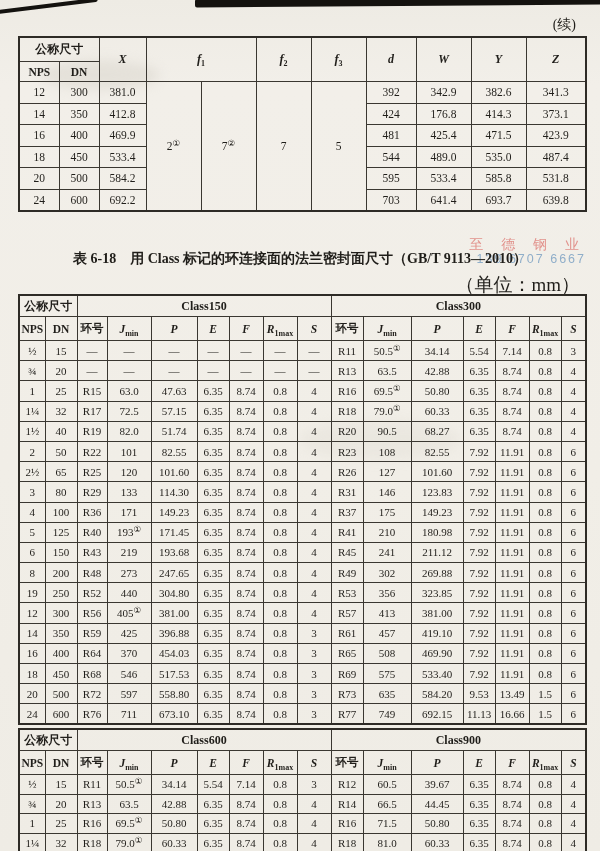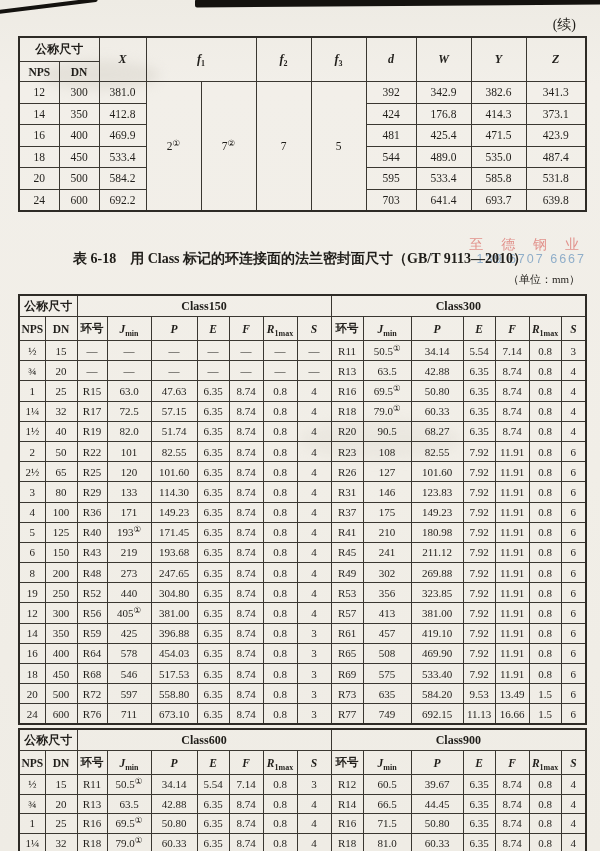--- a/index.html
+++ b/index.html
@@ -32,21 +32,21 @@
   #top-table .it, #top-table i{font-size:12.5px;}
 
   .notes{position:absolute;left:36px;top:214px;font-size:12.5px;line-height:19px;}
   .note-marker{display:inline-block;width:22px;}
 
   .wm{position:absolute;right:14px;top:237px;text-align:right;font-family:"Liberation Sans","DejaVu Sans",sans-serif;line-height:15px;opacity:.85;}
   .wm .l1{font-size:14px;letter-spacing:7px;}
   .wm .l2{font-size:12.5px;letter-spacing:2px;}
 
   .tbl-title{position:absolute;left:0;top:250px;width:100%;text-align:center;font-size:14px;font-weight:bold;}
-  .unit{position:absolute;right:20px;top:272px;font-size:11px;}
+  .unit{position:absolute;right:20px;top:272px;font-size:19px;}
 
   .grid{font-size:11px;}
   .grid tr.h1 th{height:20px;font-size:12px;}
   .grid tr.h2 th{height:23px;font-size:11.5px;}
   #main-table{top:294px;}
   #main-table tbody tr{height:20.2px;}
   #bottom-table{top:728px;}
   #bottom-table tbody tr{height:19.5px;}
 </style>
 </head>
@@ -477,21 +477,21 @@
           <td>419.10</td>
           <td>7.92</td>
           <td>11.91</td>
           <td>0.8</td>
           <td>6</td>
         </tr>
         <tr>
           <td>16</td>
           <td>400</td>
           <td>R64</td>
-          <td>578</td>
+          <td>370</td>
           <td>454.03</td>
           <td>6.35</td>
           <td>8.74</td>
           <td>0.8</td>
           <td>3</td>
           <td>R65</td>
           <td>508</td>
           <td>469.90</td>
           <td>7.92</td>
           <td>11.91</td>

